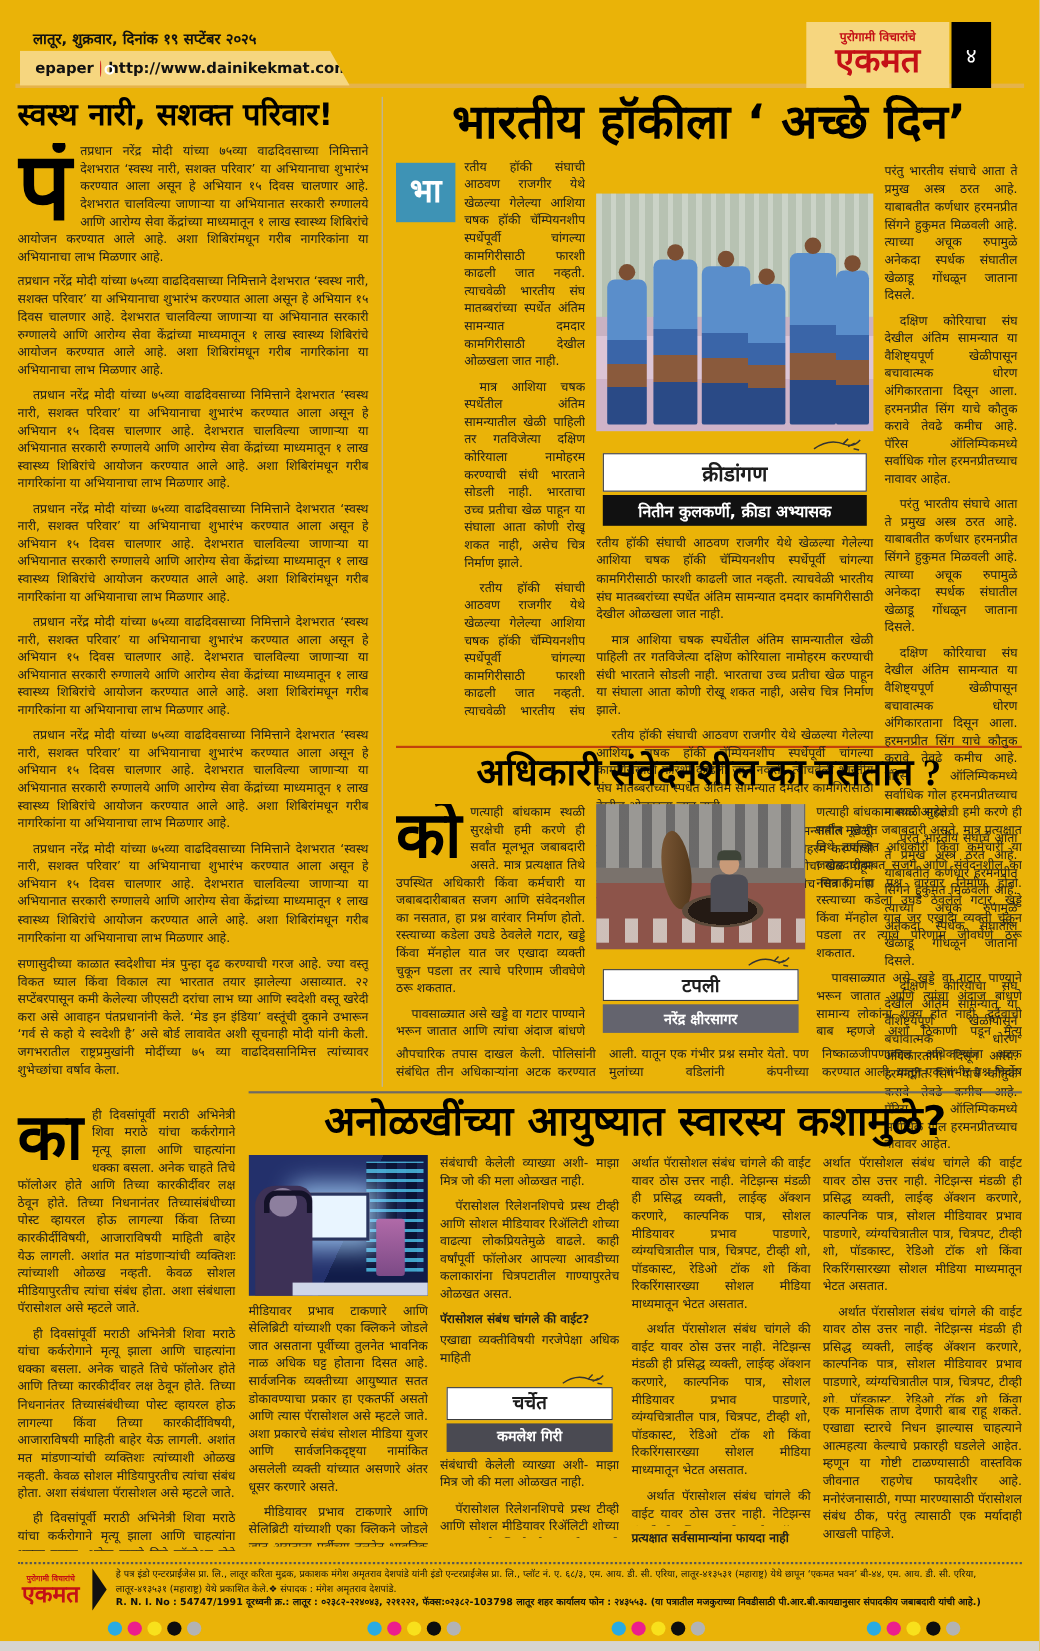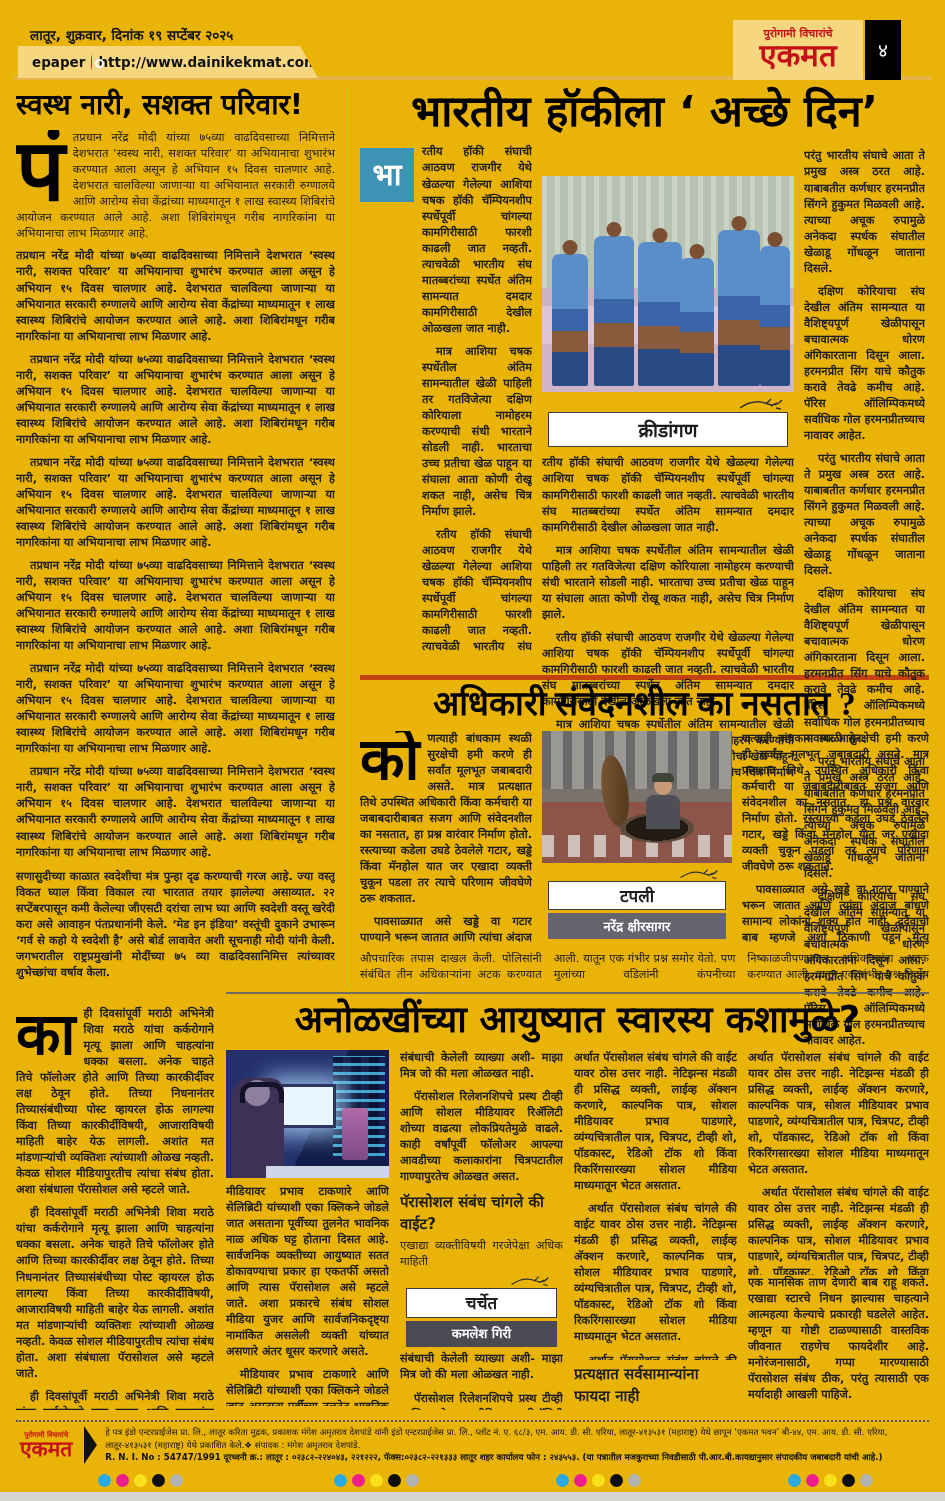--- a/index.html
+++ b/index.html
@@ -20,21 +20,21 @@
   .section-title { position:absolute; left:258px; top:22px; font-size:44px; font-weight:bold; color:#000; letter-spacing:1px; }
   .masthead { position:absolute; right:66px; top:20px; width:130px; height:60px; background:#f6d67f; text-align:center; padding-top:5px; }
   .masthead-tagline { font-size:11px; font-weight:bold; color:#c41016; }
   .masthead-name { font-size:31px; font-weight:bold; color:#c41016; line-height:1; }
   .pagenum-box { position:absolute; right:28px; top:20px; width:36px; height:60px; background:#000; color:#fff;
                  display:flex; align-items:center; justify-content:center; font-size:19px; }
   .yellow-rule { height:4px; background:#e5b34a; margin:0 -2px; }
 
   
   .body-text { font-size:11.3px; line-height:1.42; text-align:justify; overflow:hidden; }
-  .body-text p { margin-bottom:7px; text-indent:14px;font-weight:bold; }
+  .body-text p { margin-bottom:7px; text-indent:14px; }
   .body-text p:first-child { text-indent:0; }
   .headline { font-weight:bold; color:#000; line-height:1.08; }
   .dropcap { float:left; font-weight:bold; color:#000; margin:4px 8px 0 0; line-height:.85; }
   .dropcap-box { float:left; width:54px; height:54px; background:#3e93b5; color:#fff; font-size:30px; font-weight:bold;
                  display:flex; align-items:center; justify-content:center; margin:4px 8px 2px 0; }
 
   
   .cap-wrap { margin:4px 6px; }
   .flourish { display:block; margin:0 4px 0 auto; }
   .cap-box { border:1.5px solid #3c3c3c; text-align:center; font-size:19px; font-weight:bold; padding:4px 0 3px; background:#fff; }
@@ -44,21 +44,21 @@
   .top-region { display:flex; gap:12px; margin-top:8px; }
   .article1 { width:332px; height:900px; border-right:1px solid #b9b5ae; padding-right:12px; display:flex; flex-direction:column; overflow:hidden; }
   .a1-headline { font-size:28px; margin:2px 0 10px; }
   .a1-body-start .dropcap { font-size:86px; }
   .a1-fill { flex:1; overflow:hidden; margin-top:6px; }
   .a1-end { margin-top:6px; }
 
   .right-region { flex:1; display:flex; flex-direction:column; }
 
   
-  .hockey { height:592px; border-bottom:5px solid #c2410c; }
+  .hockey { height:592px; border-bottom:2px solid #c2410c; }
   .h-headline { font-size:43px; text-align:center; margin:0 0 10px; }
   .hockey-cols { display:flex; gap:10px; height:508px; }
   .h-col1 { width:172px; height:100%; }
   .h-right { flex:1; display:flex; flex-direction:column; }
   .h-intro { height:92px; margin-bottom:4px; font-size:12.2px; line-height:1.45; }
   .h-inner { display:flex; gap:10px; flex:1; }
   .h-photo-col { width:252px; display:flex; flex-direction:column;margin-top:28px; }
   .h-rail { width:121px; height:100%; }
   .h-below { flex:1; overflow:hidden; margin-top:4px; }
 
@@ -98,21 +98,21 @@
 
   
   .bottom-region { display:flex; gap:12px; margin-top:4px; height:418px; }
   .b-col1 { width:198px; padding-top:14px; height:100%; }
   .b-right { flex:1; border-top:2px solid #6e6a64; padding-top:4px; display:flex; flex-direction:column; }
   .b-headline { font-size:37px; text-align:center; margin:2px 0 10px; }
   .b-cols { display:flex; gap:11px; flex:1; overflow:hidden; }
   .b-col { width:163px; height:100%; overflow:hidden; }
   .b-col5 { flex:1; display:flex; flex-direction:column; }
   .b-col5 .fill { flex:1; overflow:hidden; }
-  .subhead { font-weight:bold; font-size:15px; margin:4px 0 3px; text-align:left; }
+  .subhead { font-weight:bold; font-size:11px; margin:4px 0 3px; text-align:left; }
   .b-dropcap { font-size:58px; }
   .m-dropcap { font-size:58px; }
 
   .gamer-illus { position:relative; width:163px; height:128px; overflow:hidden; margin-bottom:6px;
      background:linear-gradient(115deg,#23306b 0 55%, #111c49 55% 100%); }
   .gamer-window { position:absolute; right:4px; top:6px; width:52px; height:100px;
      background:
        repeating-linear-gradient(0deg, rgba(80,200,240,.8) 0 3px, rgba(0,0,0,0) 3px 9px),
        repeating-linear-gradient(90deg, #0a1234 0 10px, #16204e 10px 18px); }
   .gamer-monitor { position:absolute; left:48px; top:34px; width:62px; height:44px; background:#e9f5ff;
@@ -203,20 +203,21 @@
                   <div class="player" style="left:96px;width:44px;height:144px"></div>
                   <div class="player" style="left:138px;width:34px;height:128px"></div>
                   <div class="player" style="left:176px;width:42px;height:156px"></div>
                   <div class="player" style="left:218px;width:30px;height:140px"></div>
                 </div>
                 <div class="cap-wrap">
                   <svg class="flourish" width="46" height="16" viewBox="0 0 46 16">
                     <path d="M2 12 Q16 2 30 8 Q38 11 44 4 M28 8 l5 -5 M33 10 l6 -3 M38 12 l5 1" stroke="#333" stroke-width="1.4" fill="none"></path>
                   </svg>
                   <div class="cap-box">क्रीडांगण</div>
+                  <div class="cap-bar" style="background:#111">नितीन कुलकर्णी, क्रीडा अभ्यासक</div>
                 </div>
                 <div class="h-below body-text">
                     <p>रतीय हॉकी संघाची आठवण राजगीर येथे खेळल्या गेलेल्या आशिया चषक हॉकी चॅम्पियनशीप स्पर्धेपूर्वी चांगल्या कामगिरीसाठी फारशी काढली जात नव्हती. त्याचवेळी भारतीय संघ मातब्बरांच्या स्पर्धेत अंतिम सामन्यात दमदार कामगिरीसाठी देखील ओळखला जात नाही.</p>
                     <p>मात्र आशिया चषक स्पर्धेतील अंतिम सामन्यातील खेळी पाहिली तर गतविजेत्या दक्षिण कोरियाला नामोहरम करण्याची संधी भारताने सोडली नाही. भारताचा उच्च प्रतीचा खेळ पाहून या संघाला आता कोणी रोखू शकत नाही, असेच चित्र निर्माण झाले.</p>
                     <p>रतीय हॉकी संघाची आठवण राजगीर येथे खेळल्या गेलेल्या आशिया चषक हॉकी चॅम्पियनशीप स्पर्धेपूर्वी चांगल्या कामगिरीसाठी फारशी काढली जात नव्हती. त्याचवेळी भारतीय संघ मातब्बरांच्या स्पर्धेत अंतिम सामन्यात दमदार कामगिरीसाठी देखील ओळखला जात नाही.</p>
                     <p>मात्र आशिया चषक स्पर्धेतील अंतिम सामन्यातील खेळी पाहिली तर गतविजेत्या दक्षिण कोरियाला नामोहरम करण्याची संधी भारताने सोडली नाही. भारताचा उच्च प्रतीचा खेळ पाहून या संघाला आता कोणी रोखू शकत नाही, असेच चित्र निर्माण झाले.</p>
                   </div>
               </div>
               <div class="h-rail body-text" style="overflow:hidden">
                   <p>परंतु भारतीय संघाचे आता ते प्रमुख अस्त्र ठरत आहे. याबाबतीत कर्णधार हरमनप्रीत सिंगने हुकुमत मिळवली आहे. त्याच्या अचूक रुपामुळे अनेकदा स्पर्धक संघातील खेळाडू गोंधळून जाताना दिसले.</p>
@@ -336,21 +337,21 @@
 
   <div class="footer">
     <div class="footer-row">
       <div class="footer-logo">
         <div class="footer-tagline">पुरोगामी विचारांचे</div>
         <div class="footer-brand">एकमत</div>
       </div>
       <div class="footer-wedge"></div>
       <div class="imprint">
         <div>हे पत्र इंडो एन्टरप्राईजेस प्रा. लि., लातूर करिता मुद्रक, प्रकाशक मंगेश अमृतराव देशपांडे यांनी इंडो एन्टरप्राईजेस प्रा. लि., प्लॉट नं. ए. ६८/३, एम. आय. डी. सी. एरिया, लातूर-४१३५३१ (महाराष्ट्र) येथे छापून ‘एकमत भवन’ बी-४४, एम. आय. डी. सी. एरिया, लातूर-४१३५३१ (महाराष्ट्र) येथे प्रकाशित केले.❖ संपादक : मंगेश अमृतराव देशपांडे.</div>
-        <div class="rni">R. N. I. No : 54747/1991 दूरध्वनी क्र.: लातूर : ०२३८२-२२४०४३, २२१२२२, फॅक्स:०२३८२-२२१३३३  लातूर शहर कार्यालय फोन : २४३५५३. (या पत्रातील मजकुराच्या निवडीसाठी पी.आर.बी.कायद्यानुसार संपादकीय जबाबदारी यांची आहे.)</div>
+        <div class="rni">R. N. I. No : 54747/1991 दूरध्वनी क्र.: लातूर : ०२३८२-२२४०४३, २२१२२२, फॅक्स:०२३८२-103798  लातूर शहर कार्यालय फोन : २४३५५३. (या पत्रातील मजकुराच्या निवडीसाठी पी.आर.बी.कायद्यानुसार संपादकीय जबाबदारी यांची आहे.)</div>
       </div>
     </div>
     <div class="dots-row">
       <div class="dot-group" style="left:82px">
         <span class="dot dot-c"></span>
           <span class="dot dot-m"></span>
           <span class="dot dot-y"></span>
           <span class="dot dot-k"></span>
           <span class="dot dot-g"></span>
       </div>

